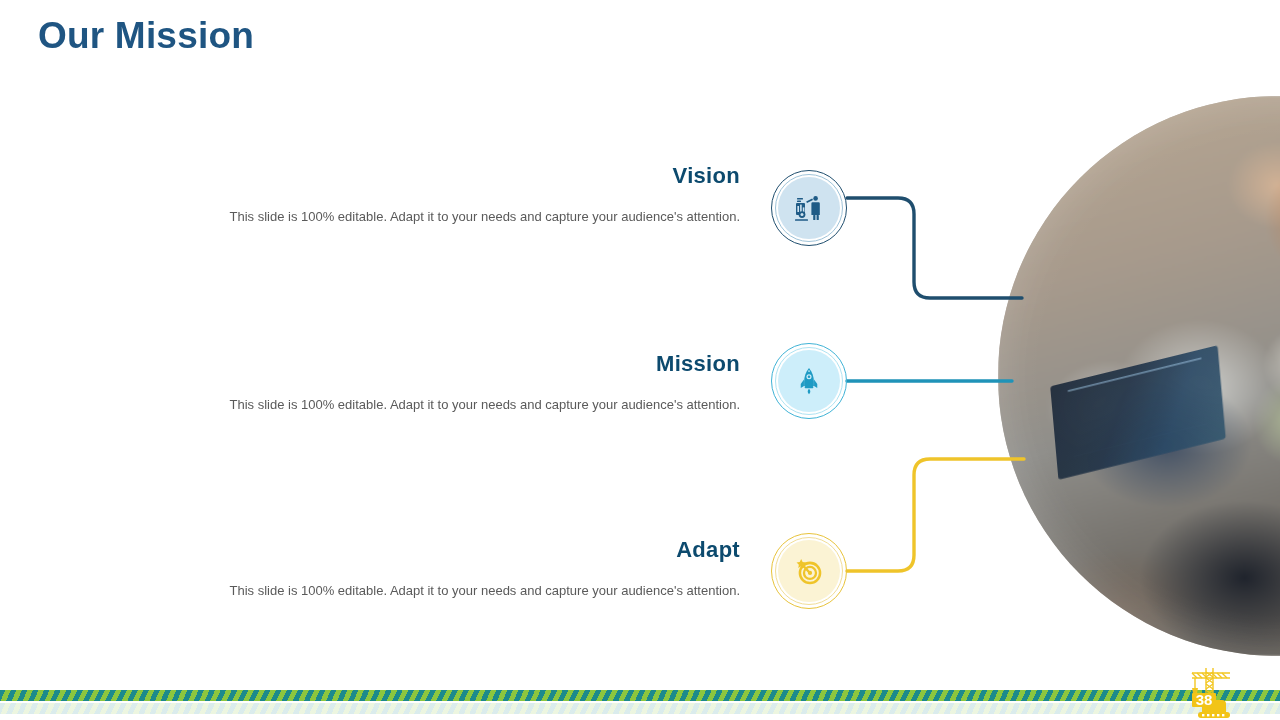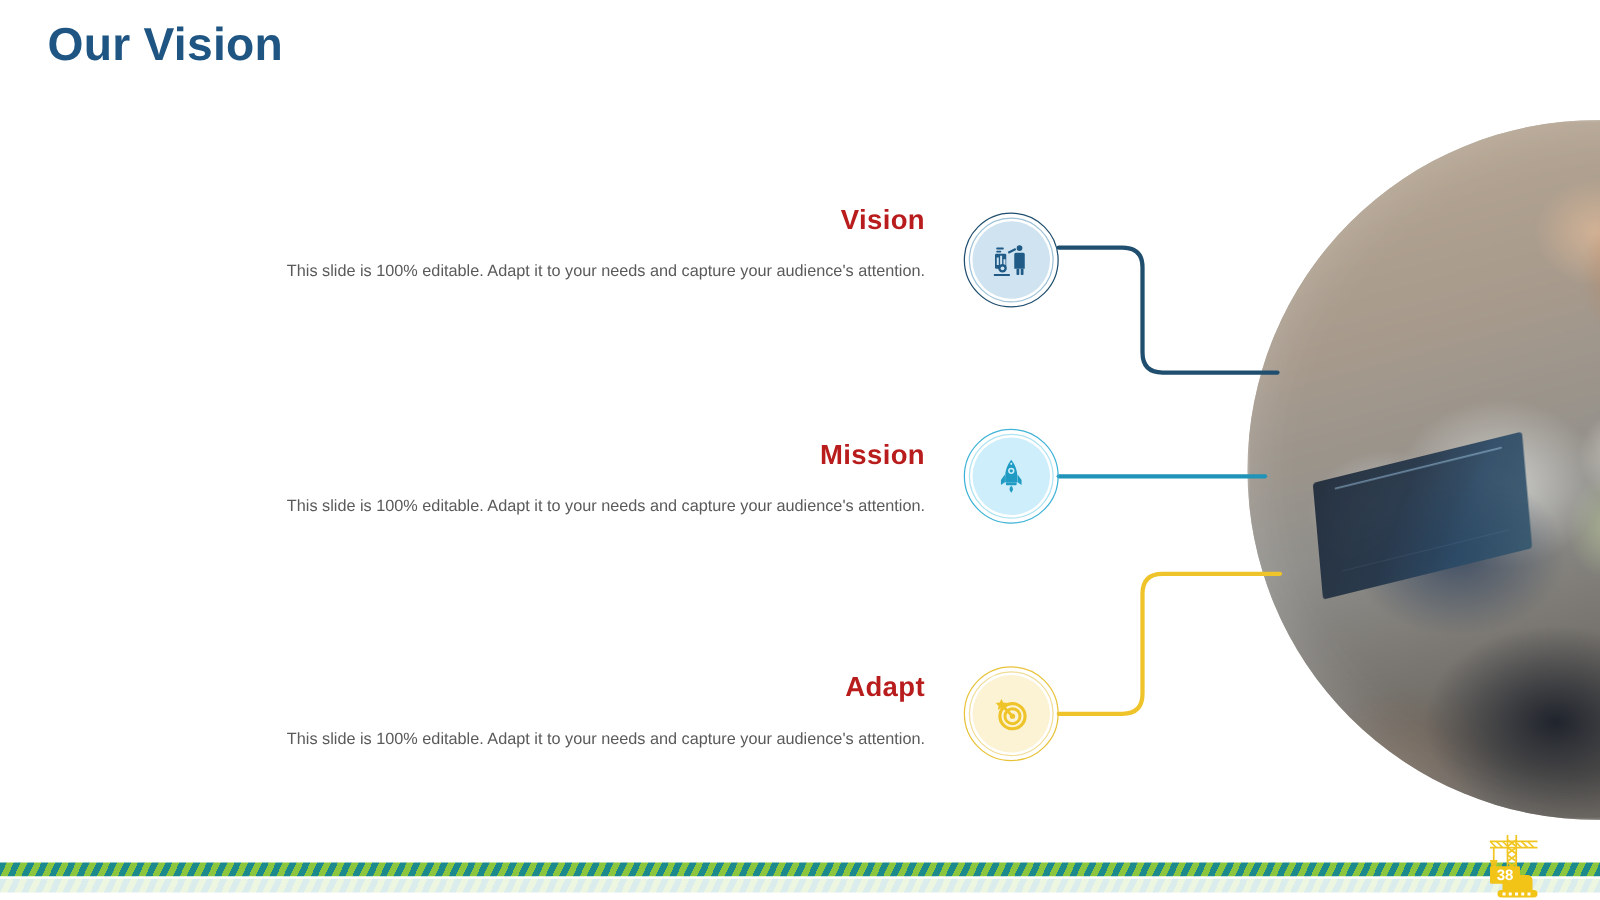--- a/index.html
+++ b/index.html
@@ -99,21 +99,21 @@
   
   .row {
     position: absolute;
   }
   .row-label {
     position: absolute;
     right: 0;
     top: 0;
     font-size: 22px;
     font-weight: bold;
-    color: #b91c1c;
+    color: #0c4a6e;
     text-align: left;
     white-space: nowrap;
     letter-spacing: 0.3px;
   }
   .row-text {
     position: absolute;
     right: 0;
     top: 44px;
     width: 630px;
     font-size: 13px;
@@ -199,31 +199,31 @@
     height: 58px;
   }
   .crane-number {
     position: absolute;
     left: 6px;
     bottom: 13px;
     width: 24px;
     height: 14px;
     background: #f2c417;
     color: #ffffff;
-    font-size: 12px;
+    font-size: 15px;
     font-weight: bold;
     line-height: 14px;
     text-align: center;
     border-radius: 1px;
   }
 </style>
 </head>
 <body>
 
-<div class="slide-title">Our Vision</div>
+<div class="slide-title">Our Mission</div>
 
 <div class="photo-circle">
   <div class="photo-inner"></div>
   <div class="photo-screen">
     <div class="photo-code"></div>
   </div>
   <div class="photo-vignette"></div>
 </div>
 
 <svg class="connectors" viewBox="0 0 1280 720" width="1280" height="720">

